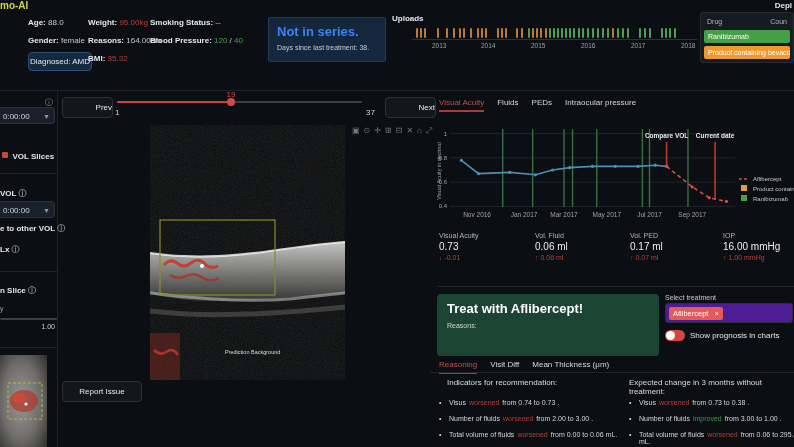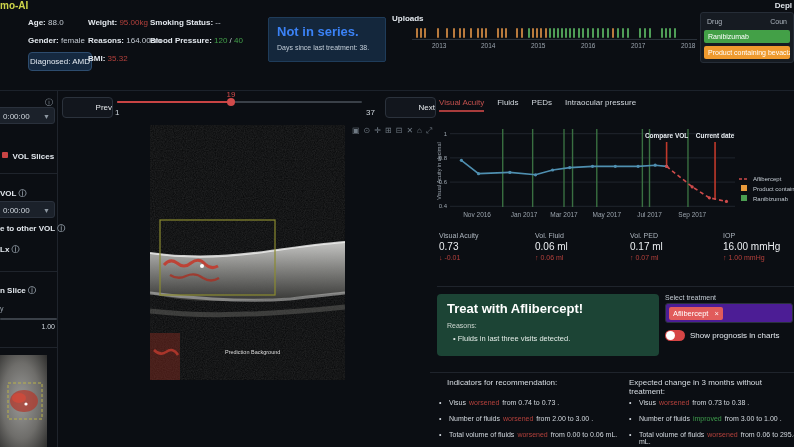--- a/index.html
+++ b/index.html
@@ -281,20 +281,21 @@
       <path d="M0,186 C50,192 120,190 195,182" fill="none" stroke="#6e6e6b" stroke-width="5" opacity="0.45"></path>
       <path d="M14,140 q6,-7 13,-2 q7,6 14,0 q8,-6 14,1 q6,6 13,2" fill="none" stroke="#c23b2e" stroke-width="3" opacity="0.9"></path>
       <path d="M20,150 q8,5 16,1 q9,-4 17,2 q8,5 16,0" fill="none" stroke="#a53326" stroke-width="2.4" opacity="0.85"></path>
       <rect x="10" y="95" width="115" height="75" fill="none" stroke="#8a8a2f" stroke-width="1.2"></rect>
       <circle cx="52" cy="141" r="2" fill="#ffffff"></circle>
       <rect x="0" y="208" width="30" height="47" fill="#8a2d22" opacity="0.45"></rect>
       <path d="M4,225 q6,6 12,2 q7,-5 12,3" fill="none" stroke="#c23b2e" stroke-width="2.5" opacity="0.8"></path>
       <text id="oct-annot" x="75" y="229" font-size="5.5" fill="#dddddd">Prediction Background</text>
     </svg>
   </div>
+  <div id="report-btn">Report Issue</div>
 
   <div id="rpanel">
     <div class="tabs" style="left:2px;top:8px">
       <span class="tab active">Visual Acuity</span>
       <span class="tab">Fluids</span>
       <span class="tab">PEDs</span>
       <span class="tab">Intraocular pressure</span>
     </div>
 
     <div id="chart-wrap"><svg width="357" height="100">
@@ -369,39 +370,41 @@
       <div class="mlabel">IOP</div>
       <div class="mvalue">16.00 mmHg</div>
       <div class="mdelta">↑ 1.00 mmHg</div>
     </div>
 
     <div id="rdiv1"></div>
 
     <div id="reco-box">
       <h2>Treat with Aflibercept!</h2>
       <div class="rlabel">Reasons:</div>
-      <ul>
-          <li>Fluids in last three visits detected.</li>
-        </ul>
     </div>
 
     <div id="sel-treat-label">Select treatment</div>
     <div id="sel-treat">
       <span id="treat-tag">
         <span>Aflibercept</span>
         <span class="x">×</span>
       </span>
     </div>
     <div id="toggle-row">
       <div id="toggle">
           <div class="knob"></div>
         </div>
       <span id="toggle-label">Show prognosis in charts</span>
     </div>
 
+    <div class="tabs micro" style="left:2px;top:270px">
+      <span class="tab active">Reasoning</span>
+      <span class="tab">Visit Diff</span>
+      <span class="tab">Mean Thickness (μm)</span>
+    </div>
     <div id="rdiv2"></div>
 
     <div class="colhead" style="left:10px">Indicators for recommendation:</div>
     <div class="bullets" style="left:2px" id="ind-list">
         <div class="brow">
           <span class="dot">•</span>
           <span><span>Visus</span><span class="status" style="color: rgb(181, 65, 60);">worsened</span><span>from 0.74 to 0.73 .</span></span>
         </div>
         <div class="brow">
           <span class="dot">•</span>

